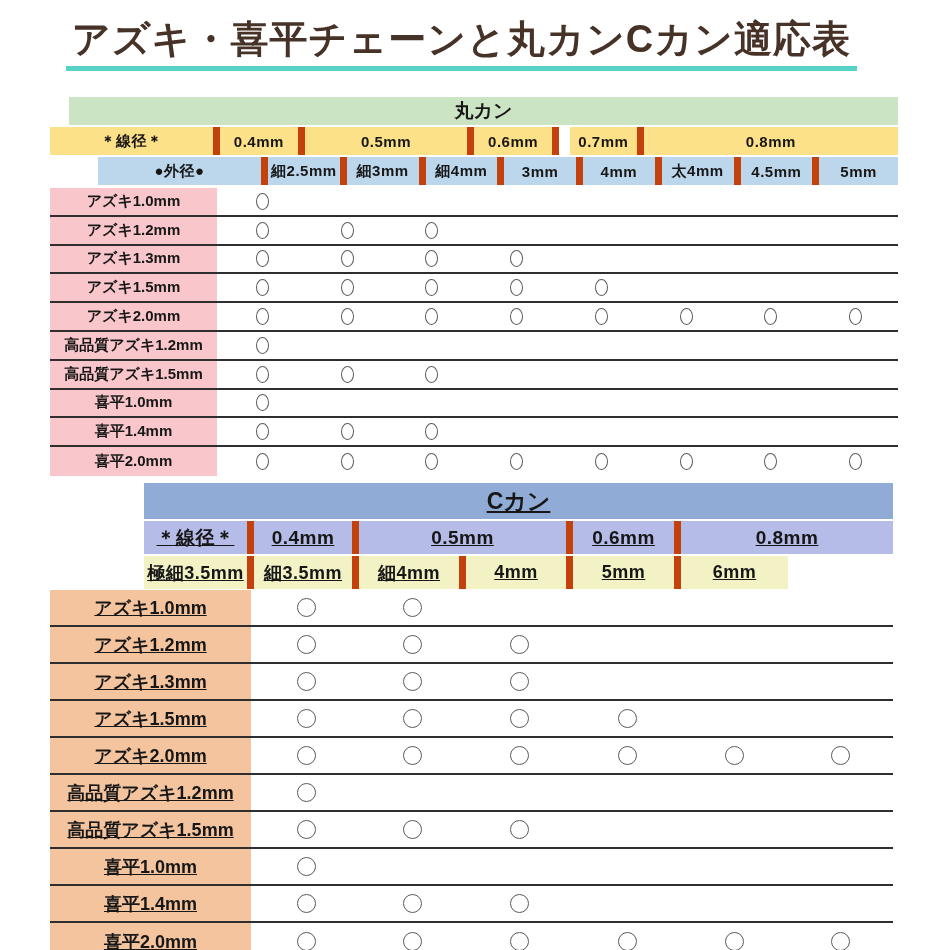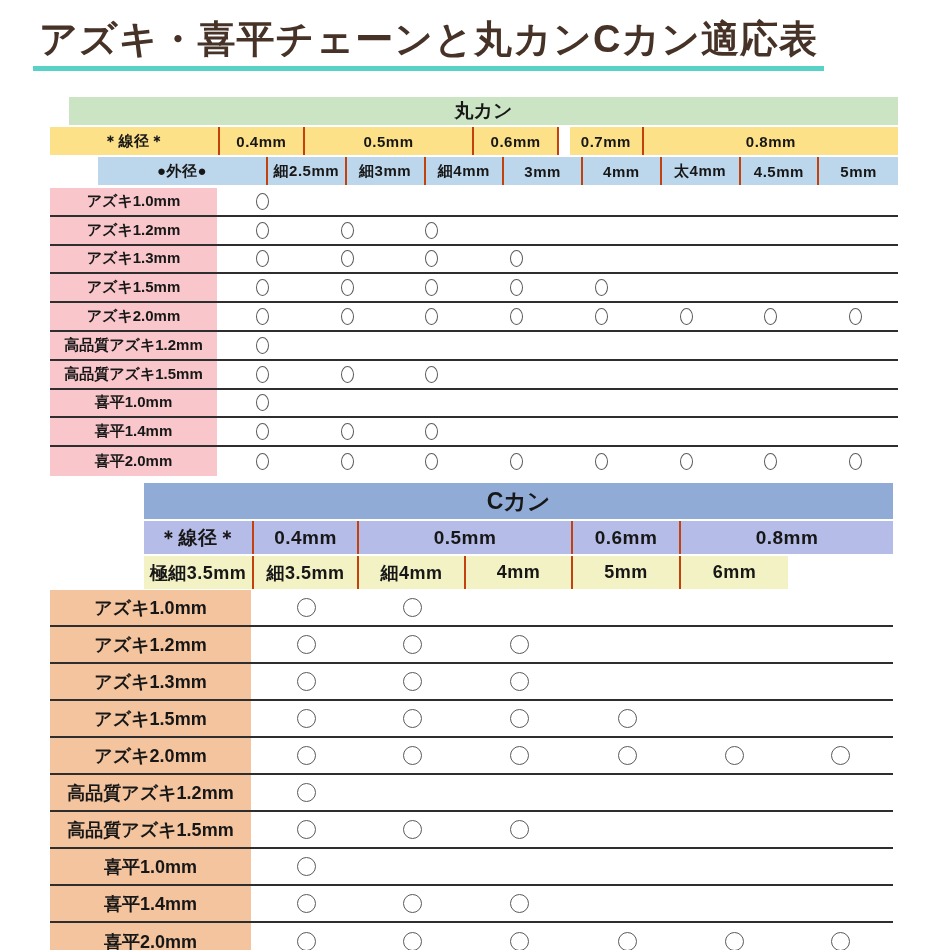--- a/index.html
+++ b/index.html
@@ -5,47 +5,47 @@
   html,body{margin:0;padding:0;}
   body{
     width:950px;height:950px;position:relative;overflow:hidden;
     background:#ffffff;
     font-family:"Liberation Sans","DejaVu Sans",sans-serif;
     color:var(--text,#171717);
   }
   
   .title-wrap{
     position:absolute;left:0;top:18px;width:857px;
-    display:flex;justify-content:center;
+    display:flex;justify-content:flex-end;
   }
   .title{
     margin:0;
     font-size:38px;font-weight:700;letter-spacing:1px;
     color:var(--title_color,#463227);
     border-bottom:5px solid var(--underline,#58d1c7);
     padding:0 6px 4px 6px;
     line-height:1.15;
     white-space:nowrap;
   }
   
   .table{position:absolute;}
   .row{display:grid;box-sizing:border-box;}
   .maru .row{grid-template-columns:170px repeat(8,1fr);width:848px;}
-  .ckan .row{grid-template-columns:94px 110px 105px 107px 107px 108px 107px 105px;width:843px;}
+  .ckan .row{grid-template-columns:94px 110px 105px 107px 107px 108px 107px 105px;width:843px;text-decoration:underline;}
   .maru{left:50px;top:97px;width:848px;}
   .ckan{left:50px;top:483px;width:843px;}
 
   .t-head-cell{
     display:flex;align-items:center;justify-content:center;
     font-weight:700;
   }
   .hcell{
     display:flex;align-items:center;justify-content:center;
     font-weight:700;letter-spacing:.5px;
-    border-right:2px solid #c2410c;box-sizing:border-box;
+    border-right:7px solid #c2410c;box-sizing:border-box;
   }
   .row .hcell:last-child{border-right:none;}
   .spacer{background:transparent;}
 
   
   .maru .t-head{height:28px;margin-bottom:2px;}
   .maru .t-head-cell{background:var(--maru_header,#cbe4c3);font-size:19px;}
   .maru .wire-row{height:28px;margin-bottom:2px;}
   .maru .wire-row .hcell{background:var(--maru_wire,#fde189);font-size:15px;}
   .maru .od-row{height:28px;margin-bottom:3px;padding-left:48px;}

